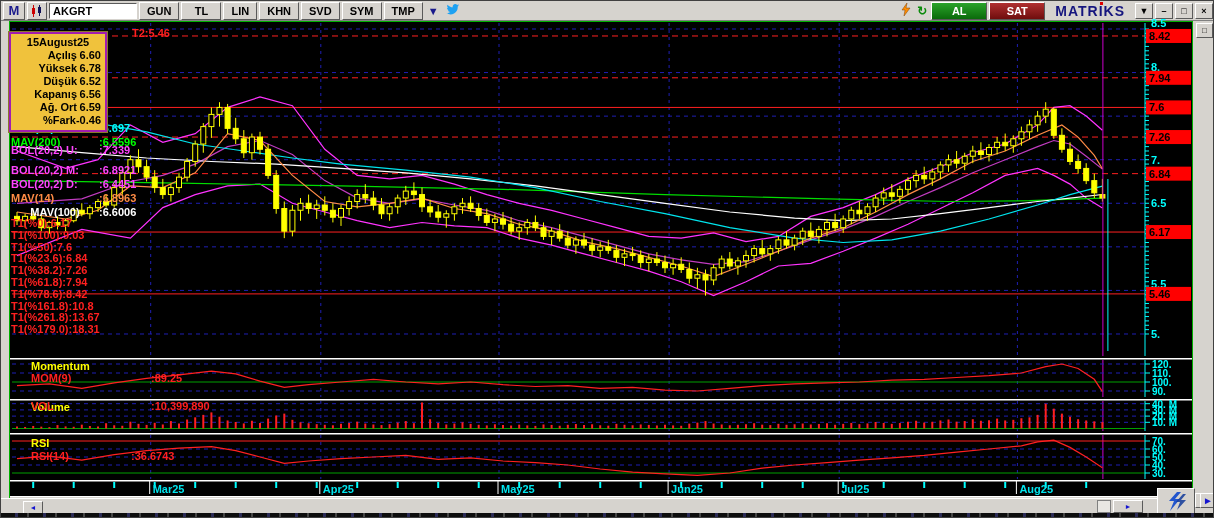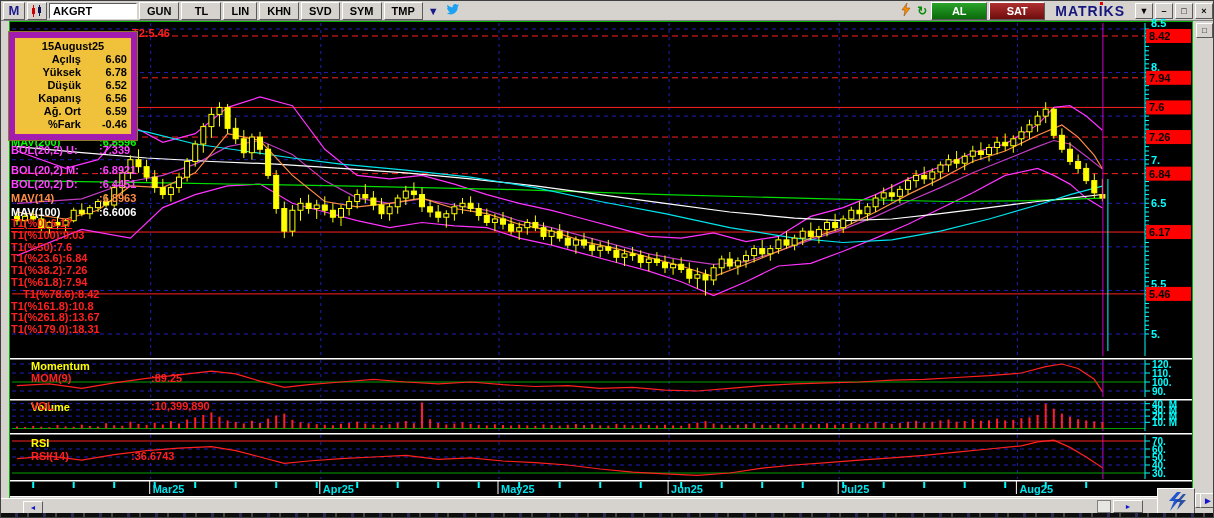--- a/index.html
+++ b/index.html
@@ -39,22 +39,22 @@
         border-color:#ffffff #5a5a5a #5a5a5a #ffffff;font-size:8px;display:flex;
         align-items:center;justify-content:center;}
   .bottom-strip{position:absolute;left:0;top:497px;width:1214px;height:15px;background:#d6d3ce;border-top:1px solid #fff;}
   .bottom-cut{position:absolute;left:0;top:512px;width:1214px;height:6px;background:#0d0d0d;
       background-image:repeating-linear-gradient(90deg,#0d0d0d 0 14px,#2a2a55 14px 17px,#0d0d0d 17px 26px,#444 26px 28px);}
   svg.canvas{position:absolute;left:0;top:0;z-index:3;pointer-events:none;}
   
   .ov{position:absolute;z-index:4;white-space:pre;}
   .lgrow{position:absolute;left:10px;z-index:4;white-space:pre;}
   .lgname{display:inline-block;width:88px;}
-  .info-box{position:absolute;left:8px;top:31px;width:128px;z-index:5;background:#f0c23c;
-            border:6px solid #a21caf;outline:1px solid #8a7a2a;padding:2px 4px 3px 4px;color:#000;box-sizing:border-box;}
+  .info-box{position:absolute;left:8px;top:31px;width:98px;z-index:5;background:#f0c23c;
+            border:2px solid #a21caf;outline:1px solid #8a7a2a;padding:2px 4px 3px 4px;color:#000;box-sizing:border-box;}
   .info-title{text-align:center;margin-bottom:1px;}
   .info-row{display:flex;line-height:13px;}
   .info-row .lab{width:62px;text-align:right;}
   .info-row .val{flex:1;text-align:right;}
   .frag{position:absolute;z-index:2;background:#ffff00;}
   .navtri{color:#1515d0;font-size:10px;}
   .scroll-piece{position:absolute;background:#e8e6e2;border:1px solid #808080;}
 </style>
 </head>
 <body>
@@ -755,28 +755,28 @@
     </svg>
 
   <div class="ov" style="left:131px;top:26px;color:#ff2020">T2:5.46</div>
   <div id="legend">
       <div class="lgrow" style="top: 121px; color: rgb(0, 255, 255);"><span class="lgname">MAV(50)</span><span>:6.697</span></div>
       <div class="lgrow" style="top: 135px; color: rgb(0, 255, 0);"><span class="lgname">MAV(200)</span><span>:6.5596</span></div>
       <div class="lgrow" style="top: 143px; color: rgb(255, 68, 255);"><span class="lgname">BOL(20,2) U:</span><span>:7.339</span></div>
       <div class="lgrow" style="top: 163px; color: rgb(255, 68, 255);"><span class="lgname">BOL(20,2) M:</span><span>:6.8921</span></div>
       <div class="lgrow" style="top: 177px; color: rgb(255, 68, 255);"><span class="lgname">BOL(20,2) D:</span><span>:6.4451</span></div>
       <div class="lgrow" style="top: 191px; color: rgb(255, 140, 70);"><span class="lgname">MAV(14)</span><span>:6.8963</span></div>
-      <div class="lgrow" style="top: 205px; color: rgb(255, 255, 255);"><span class="lgname">MAV(100)</span><span>:6.6006</span></div>
-      <div class="lgrow" style="top: 216px; color: rgb(255, 32, 32); text-decoration: underline;">T1(%0):6.17</div>
+      <div class="lgrow" style="top: 205px; color: rgb(255, 255, 255); text-align: center;"><span class="lgname">MAV(100)</span><span>:6.6006</span></div>
+      <div class="lgrow" style="top: 216px; color: rgb(255, 32, 32);">T1(%0):6.17</div>
       <div class="lgrow" style="top: 227.8px; color: rgb(255, 32, 32);">T1(%100):9.03</div>
       <div class="lgrow" style="top: 239.6px; color: rgb(255, 32, 32);">T1(%50):7.6</div>
       <div class="lgrow" style="top: 251.4px; color: rgb(255, 32, 32);">T1(%23.6):6.84</div>
       <div class="lgrow" style="top: 263.2px; color: rgb(255, 32, 32);">T1(%38.2):7.26</div>
       <div class="lgrow" style="top: 275px; color: rgb(255, 32, 32);">T1(%61.8):7.94</div>
-      <div class="lgrow" style="top: 286.8px; color: rgb(255, 32, 32); padding-left: 12px;">T1(%78.6):8.42</div>
+      <div class="lgrow" style="top: 286.8px; color: rgb(255, 32, 32);">T1(%78.6):8.42</div>
       <div class="lgrow" style="top: 298.6px; color: rgb(255, 32, 32);">T1(%161.8):10.8</div>
       <div class="lgrow" style="top: 310.4px; color: rgb(255, 32, 32);">T1(%261.8):13.67</div>
       <div class="lgrow" style="top: 322.2px; color: rgb(255, 32, 32);">T1(%179.0):18.31</div>
     </div>
 
   <div class="ov" style="left:30px;top:359px;color:#ffff00">Momentum</div>
   <div class="ov" style="left:30px;top:371px;color:#ff2020"><span class="lgname" style="width:120px">MOM(9)</span><span>:89.25</span></div>
   <div class="ov" style="left:30px;top:400px;color:#ffff00">Volume</div>
   <div class="ov" style="left:30px;top:399px;color:#ff2020"><span class="lgname" style="width:120px">VOL</span><span>:10,399,890</span></div>
   <div class="ov" style="left:30px;top:436px;color:#ffff00">RSI</div>

